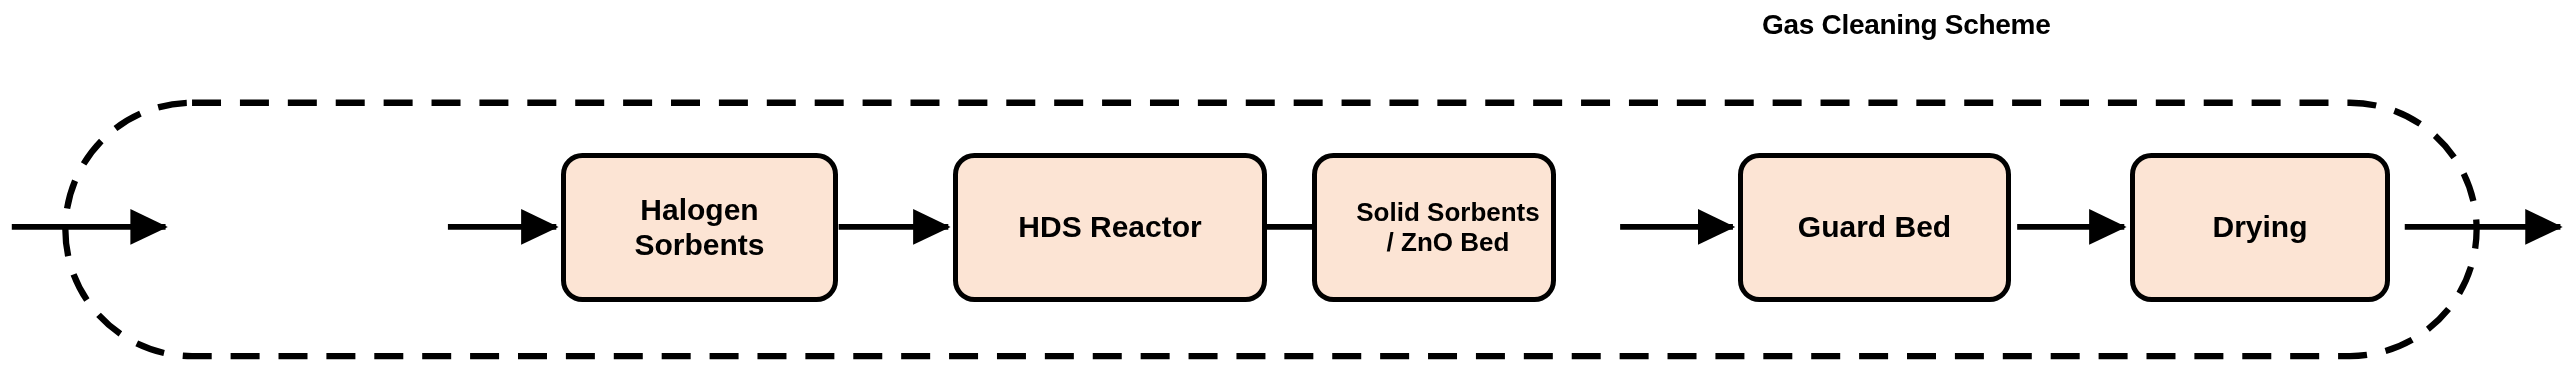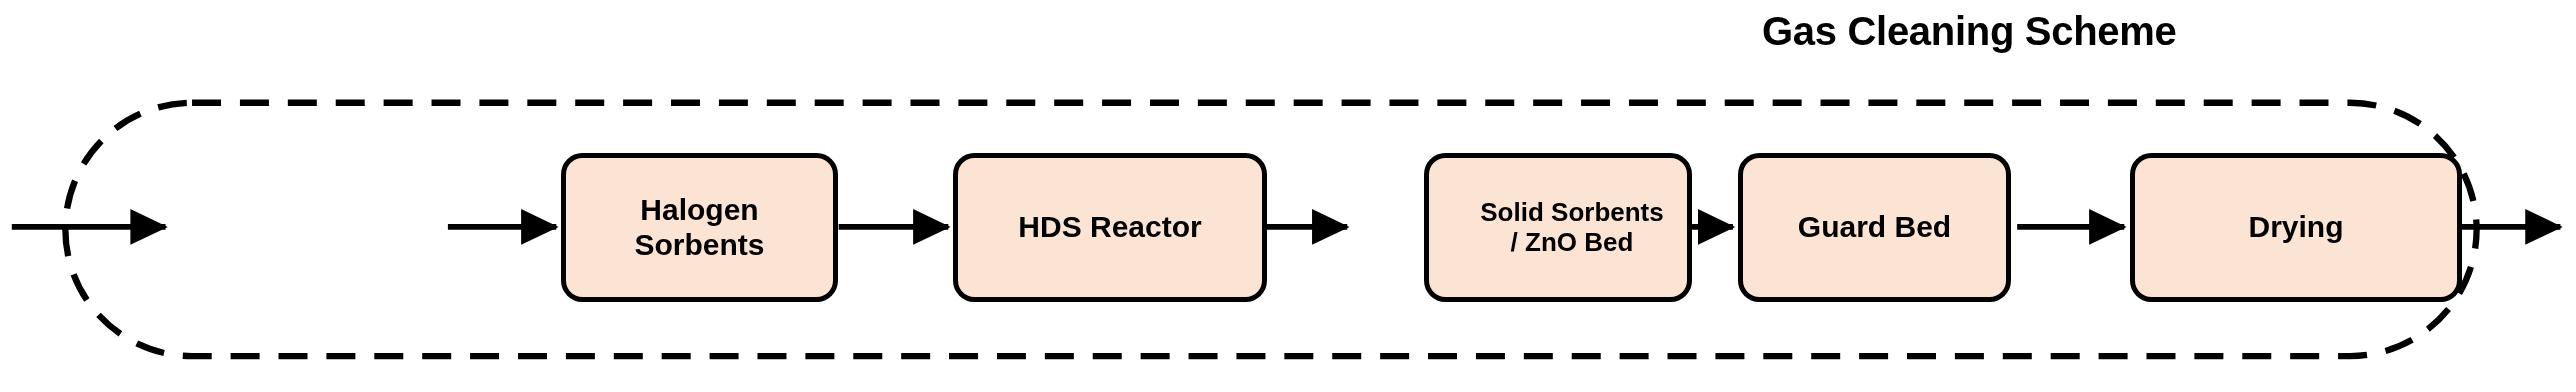--- a/index.html
+++ b/index.html
@@ -23,21 +23,21 @@
     position: absolute;
     left: 0;
     top: 0;
     width: 2576px;
     height: 392px;
   }
   .scheme-title {
     position: absolute;
     left: 1762px;
     top: 8.8px;
-    font-size: 40px;
+    font-size: 28px;
     font-weight: bold;
     color: #000000;
     letter-spacing: -0.3px;
     white-space: nowrap;
     font-family: "Liberation Sans", sans-serif;
   }
   .stage-box {
     position: absolute;
     top: 153px;
     height: 149px;
@@ -91,27 +91,27 @@
 
   <div class="stage-box size-lg" style="left:561px;  width:277px;justify-content:center;">
     <span class="stage-label size-lg">Halogen
 Sorbents</span>
   </div>
 
   <div class="stage-box size-lg" style="left:953px; width:314px;">
     <span class="stage-label size-lg">HDS Reactor</span>
   </div>
 
-  <div class="stage-box size-sm" style="left:1424px; width:268px;padding-left:28px;">
+  <div class="stage-box size-sm" style="left:1312px; width:244px;padding-left:28px;">
     <span class="stage-label size-sm">Solid Sorbents
 / ZnO Bed</span>
   </div>
 
   <div class="stage-box size-lg" style="left:1738px; width:273px;">
     <span class="stage-label size-lg">Guard Bed</span>
   </div>
 
-  <div class="stage-box size-lg" style="left:2130px; width:332px;">
+  <div class="stage-box size-lg" style="left:2130px; width:260px;">
     <span class="stage-label size-lg">Drying</span>
   </div>
 
 </div>
 
 
 </body></html>

